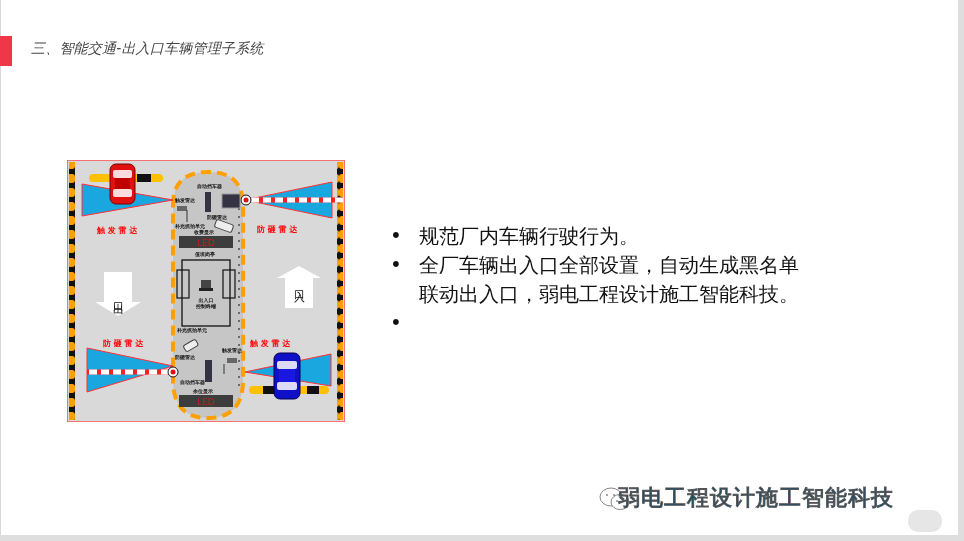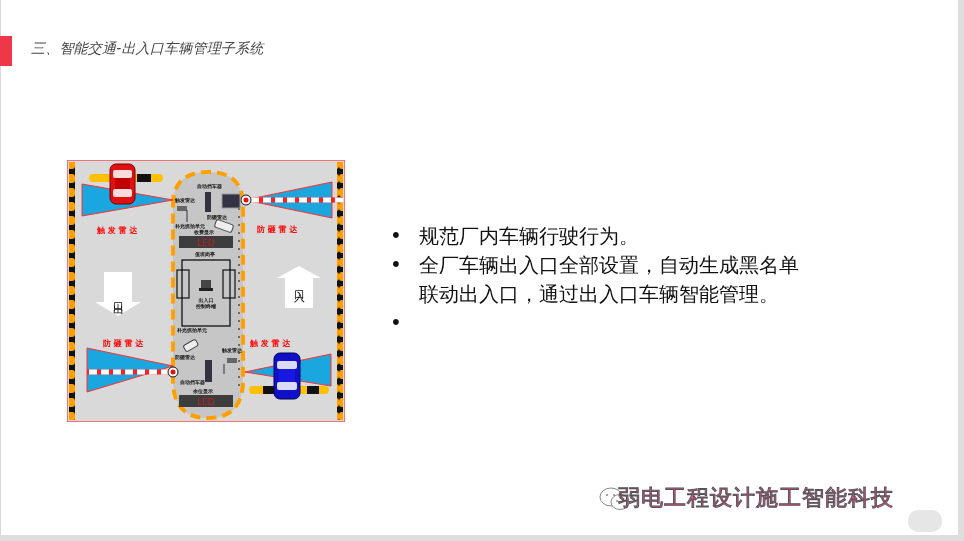--- a/index.html
+++ b/index.html
@@ -19,21 +19,21 @@
   }
   .diagram { position: absolute; left: 67px; top: 160px; width: 278px; height: 262px; }
   .bullets {
     position: absolute; left: 388px; top: 222px; width: 520px; margin: 0; padding: 0; list-style: none;
     font-family: "DejaVu Serif", "Liberation Serif", serif; font-size: 20px; color: #111; line-height: 29px;
   }
   .bullets li { position: relative; padding-left: 31px; }
   .bullets li .dot { position: absolute; left: 2px; top: 0; }
   .watermark-wrap { position: absolute; left: 598px; top: 483px; width: 340px; height: 50px; }
   .wm1 {
-    position: absolute; left: 20px; top: 0px; font-size: 22px; color: #ec4899;
+    position: absolute; left: 20px; top: 0px; font-size: 22px; color: #0c4a6e;
     -webkit-text-stroke: 1px #555; letter-spacing: 1px; white-space: nowrap;
   }
   .wm2 {
     position: absolute; left: 50px; top: 15px; font-size: 28px; color: #0c4a6e;
     -webkit-text-stroke: 1.2px #222; letter-spacing: 0px; white-space: nowrap; margin-top: 48px;
   }
   .wechat { position: absolute; left: 0; top: 3px; }
   .wm-blob { position: absolute; left: 908px; top: 510px; width: 34px; height: 22px; background: #e6e6e6; border-radius: 10px; }
 </style>
 </head>
@@ -148,21 +148,21 @@
 </svg>
 
 <ul class="bullets">
   <li>
     <span class="dot">•</span>
     <span>规范厂内车辆行驶行为。</span>
   </li>
   <li>
     <span class="dot">•</span>
     <span>全厂车辆出入口全部设置，自动生成黑名单</span><br>
-    <span>联动出入口，通过出入口车辆智能管理。</span>
+    <span>联动出入口，弱电工程设计施工智能科技。</span>
   </li>
   <li>
     <span class="dot">•</span>
   </li>
 </ul>
 
 <div class="wm-blob"></div>
 <div class="watermark-wrap">
   <svg class="wechat" width="34" height="26" viewBox="0 0 34 26">
     <ellipse cx="13" cy="11" rx="11" ry="9" fill="#fff" stroke="#888" stroke-width="1"></ellipse>

